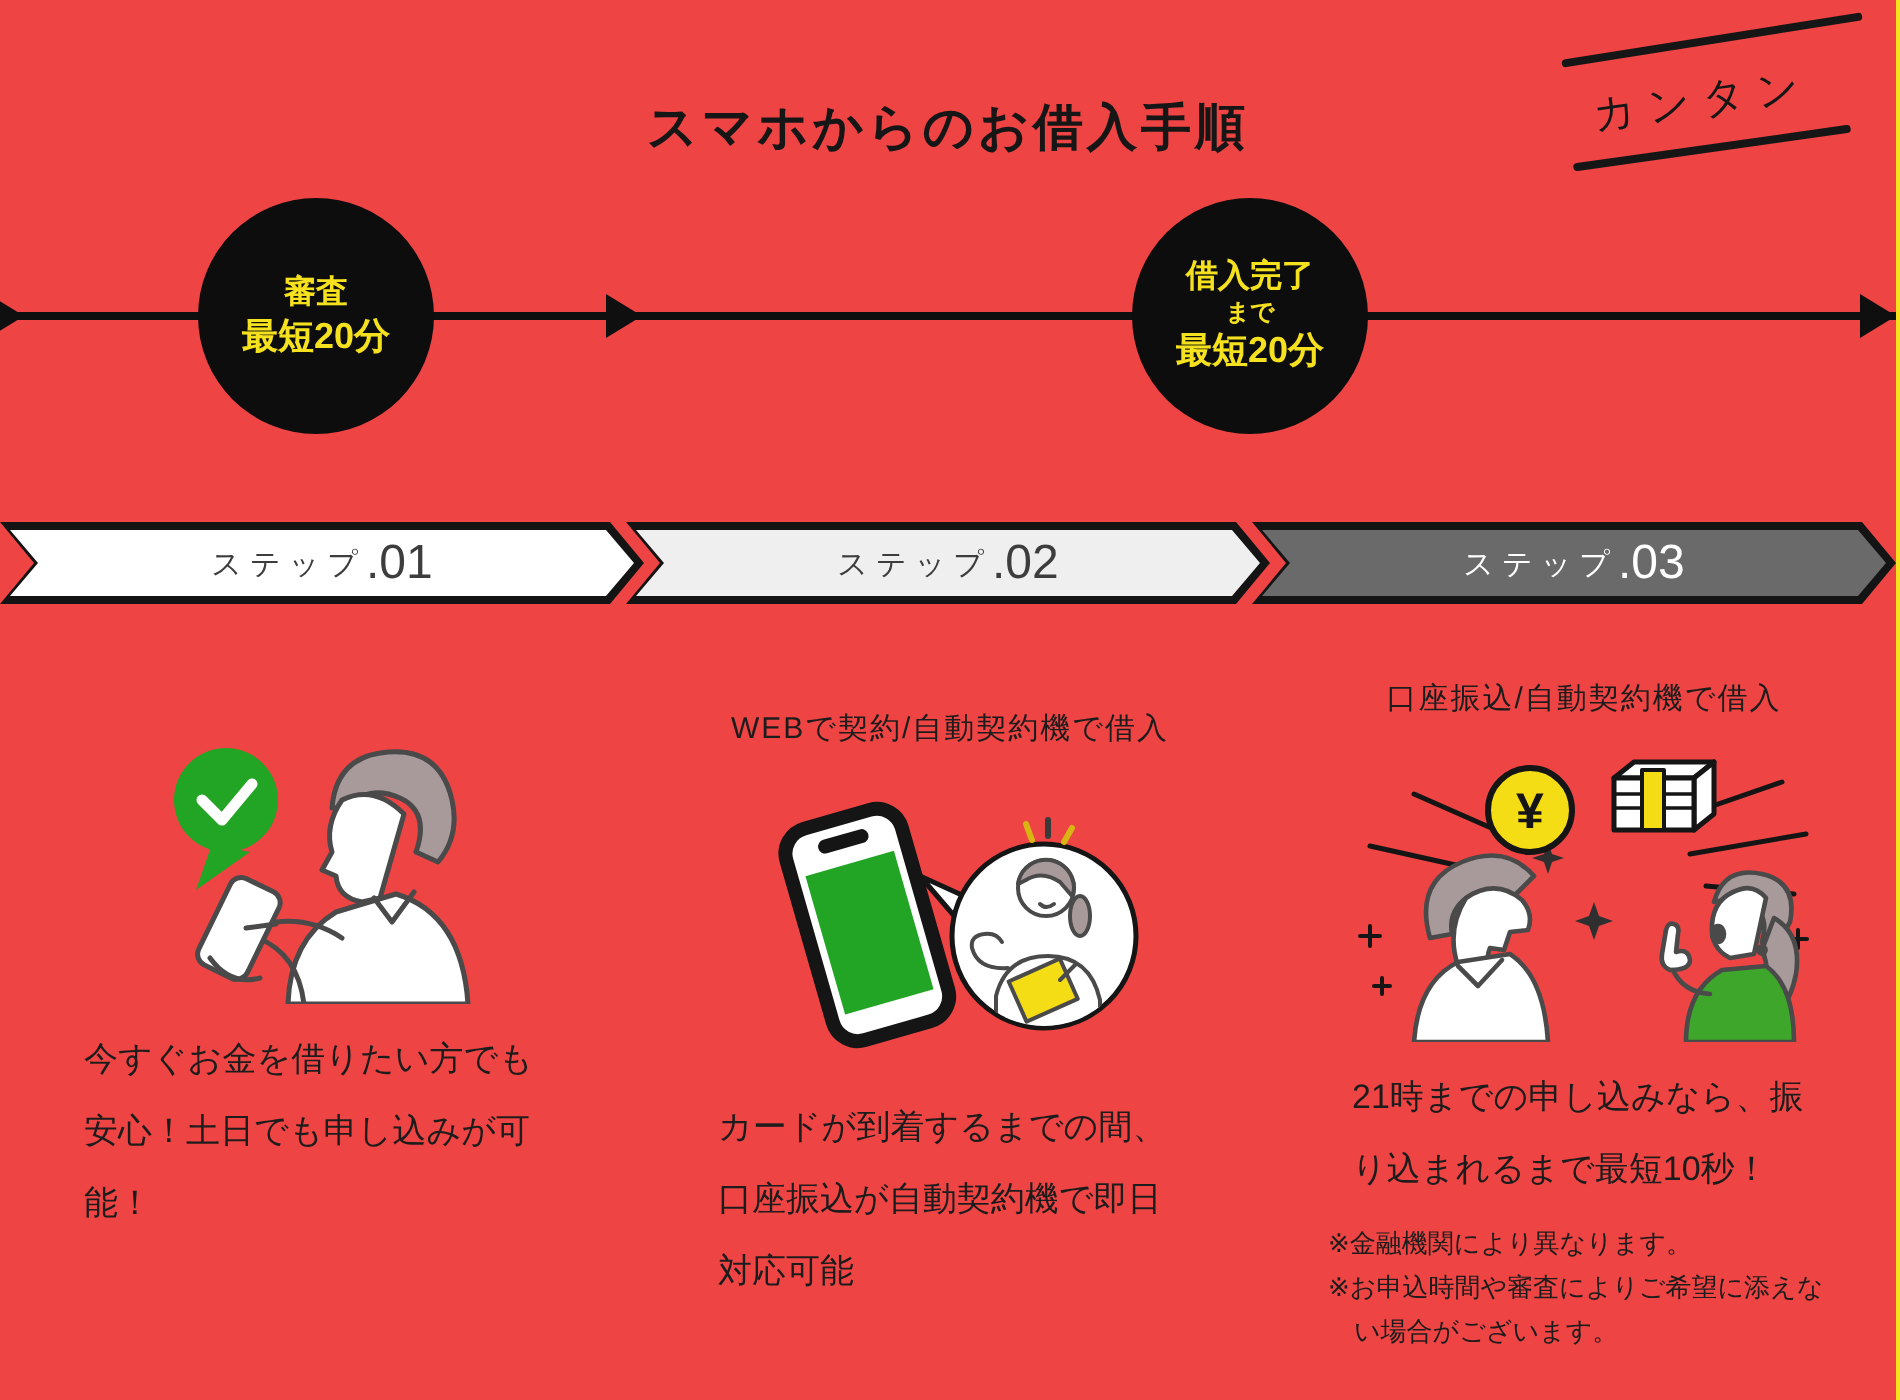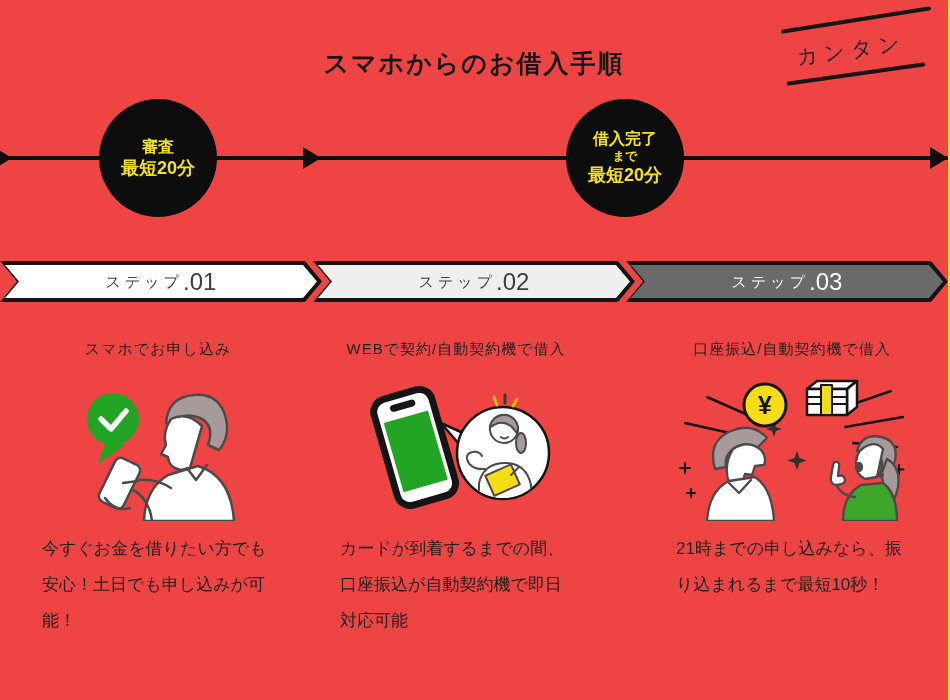--- a/index.html
+++ b/index.html
@@ -58,21 +58,21 @@
     display:flex;align-items:baseline;justify-content:center;
   }
   .step-fill.f1{background:#ffffff;}
   .step-fill.f2{background:#efefef;}
   .step-fill.f3{background:#6a6a6a;}
   .step-prefix{font-size:15px;letter-spacing:4px;color:#3d3d3d;align-self:center;padding-top:2px;}
   .step-num{font-size:24px;color:#3d3d3d;align-self:center;}
   .step-fill.f3 .step-prefix,.step-fill.f3 .step-num{color:#ffffff;}
   
   .col{position:absolute;top:340px;width:316px;}
-  .col1{left:0;} .col2{left:298px;} .col3{left:634px;}
+  .col1{left:0;} .col2{left:317px;margin-top:15px;} .col3{left:634px;}
   .col-heading{text-align:center;font-size:15px;letter-spacing:1px;color:#1c1c1c;}
   .col-illus{height:158px;margin-top:8px;display:flex;justify-content:center;align-items:center;}
   .col-body{width:232px;margin:6px auto 0;font-size:17px;line-height:36px;color:#1c1c1c;}
   .col-body div{white-space:nowrap;}
   .col-notes{width:256px;margin:8px auto 0;font-size:13px;line-height:22px;color:#1c1c1c;}
   .col-notes div{padding-left:1em;text-indent:-1em;}
 </style>
 </head>
 <body>
 
@@ -117,21 +117,20 @@
   </div>
   <div class="step-banner" style="left:626px">
     <div class="step-shape"></div>
     <div class="step-fill f3">
       <span class="step-prefix">ステップ</span>
         <span class="step-num">.03</span>
     </div>
   </div>
 
   <div class="col col1">
-    <div class="col-heading">スマホでお申し込み</div>
     <div class="col-illus">
       <svg width="180" height="150" viewBox="0 0 180 150">
 
         <circle cx="45" cy="48" r="26" fill="#22A524"></circle>
         <path d="M38 70 L30 93 L57 74 Z" fill="#22A524"></path>
         <path d="M33 48 L43 58 L58 40" stroke="#ffffff" stroke-width="5.5" fill="none" stroke-linecap="round" stroke-linejoin="round"></path>
 
         <g stroke="#4a4a4a" stroke-width="2.5" stroke-linecap="round" stroke-linejoin="round">
           <path d="M98 52 q2 -26 28 -28 q26 -2 32 24 q4 18 -7 31 l-11 -5 q7 -20 -8 -27 q-16 -7 -26 5 Z" fill="#A89A9B"></path>
           <path d="M103 48 q-9 13 -5 26 l-5 9 7 3 q1 11 13 13 l9 -2 12 -42 q-15 -15 -31 -7 Z" fill="#ffffff"></path>
@@ -251,15 +250,19 @@
           <path d="M178 126 q-14 -1 -19 -13" fill="none"></path>
           <path d="M158 114 q-5 -2 -4 -8 l2 -12 q1 -4 4 -3 q3 1 2 5 l-1 9 q6 -2 7 4 q0 5 -10 5 Z" fill="#ffffff"></path>
           <circle cx="204" cy="104" r="1.8" fill="#4a4a4a"></circle>
         </g>
       </svg>
     </div>
     <div class="col-body">
       <div>21時までの申し込みなら、振</div>
       <div>り込まれるまで最短10秒！</div>
     </div>
+    <div class="col-notes">
+      <div>※金融機関により異なります。</div>
+      <div>※お申込時間や審査によりご希望に添えない場合がございます。</div>
+    </div>
   </div>
 
 </div>
 
 </body></html>

